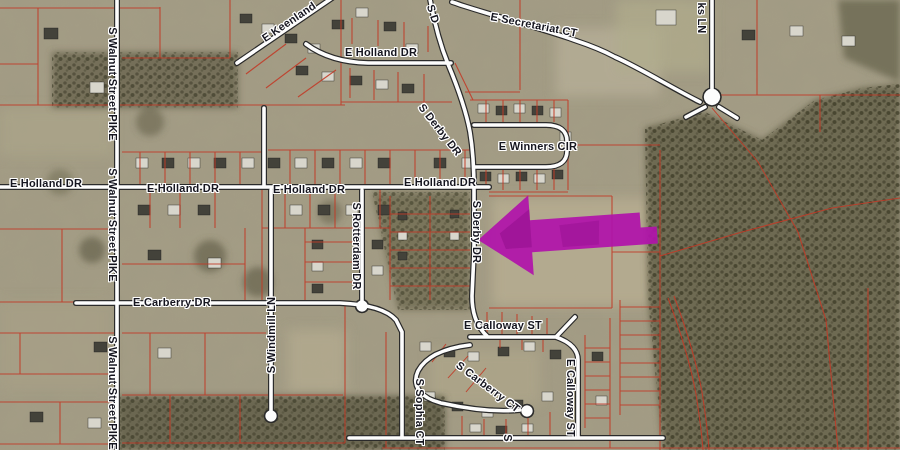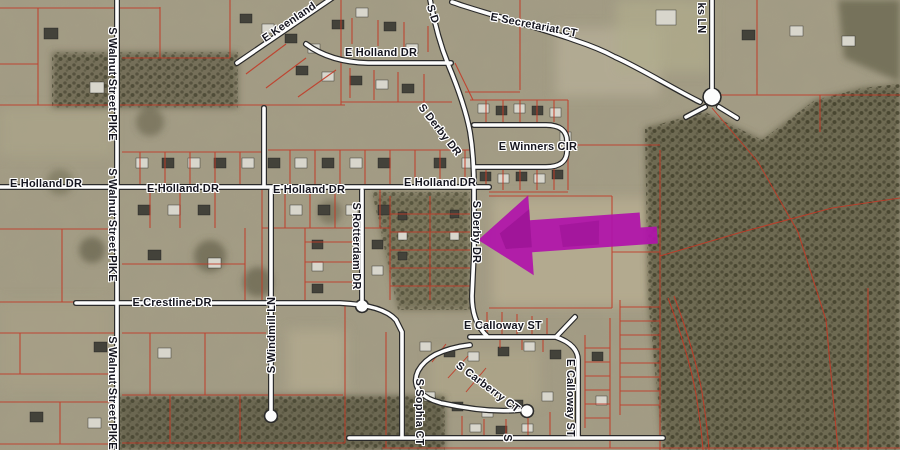--- a/index.html
+++ b/index.html
@@ -250,21 +250,21 @@
 <div class="lbl" style="left:309px;top:189px">E Holland DR</div>
 <div class="lbl" style="left:440px;top:182px">E Holland DR</div>
 <div class="lbl" style="left:289px;top:22px;--rot:-34deg">E Keenland</div>
 <div class="lbl" style="left:381px;top:52px">E Holland DR</div>
 <div class="lbl" style="left:534px;top:25px;--rot:11deg">E Secretariat CT</div>
 <div class="lbl" style="left:433px;top:14px;--rot:72deg">S D</div>
 <div class="lbl" style="left:440px;top:130px;--rot:52deg">S Derby DR</div>
 <div class="lbl" style="left:476px;top:232px;--rot:90deg">S Derby DR</div>
 <div class="lbl" style="left:538px;top:146px">E Winners CIR</div>
 <div class="lbl" style="left:356px;top:246px;--rot:90deg">S Rotterdam DR</div>
-<div class="lbl" style="left:172px;top:302px">E Crestline DR</div>
+<div class="lbl" style="left:172px;top:302px">E Carberry DR</div>
 <div class="lbl" style="left:271px;top:335px;--rot:-90deg">S Windmill LN</div>
 <div class="lbl" style="left:503px;top:325px">E Calloway ST</div>
 <div class="lbl" style="left:488px;top:387px;--rot:37deg">S Carberry CT</div>
 <div class="lbl" style="left:419px;top:412px;--rot:90deg">S Sophia CT</div>
 <div class="lbl" style="left:570px;top:398px;--rot:90deg">E Calloway ST</div>
 <div class="lbl" style="left:507px;top:438px;--rot:90deg">S</div>
 <div class="lbl" style="left:701px;top:18px;--rot:90deg">ks LN</div>
 
 </div>
 

